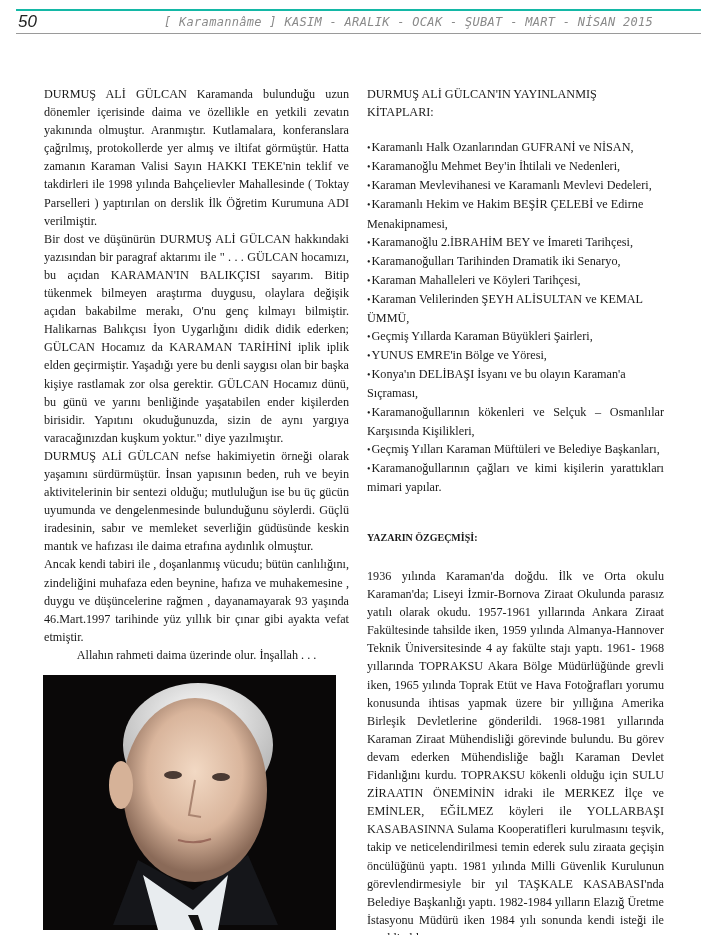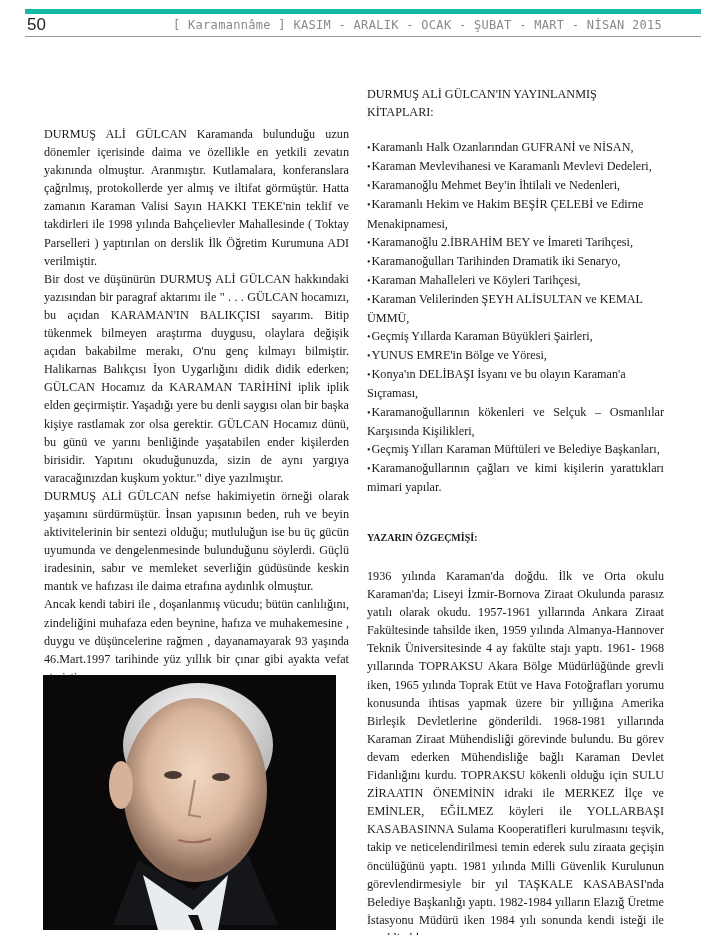--- a/index.html
+++ b/index.html
@@ -1,21 +1,21 @@
 <!DOCTYPE html>
 <html><head>
 <meta charset="utf-8">
 <style>
   html, body { margin: 0; padding: 0; background: #ffffff; }
   body { width: 711px; height: 935px; position: relative; overflow: hidden; font-family: "Liberation Serif", serif; color: #1a1a1a; }
-  .header { position: absolute; left: 25px; right: 10px; top: 9px; height: 22px; border-top: 5px solid #14b8a6; border-bottom: 1px solid #9a9a9a; }
+  .header { position: absolute; left: 16px; right: 10px; top: 9px; height: 22px; border-top: 2px solid #14b8a6; border-bottom: 1px solid #9a9a9a; font-style: italic; }
   .page-num { position: absolute; left: 2px; top: 1px; font-family: "Liberation Sans", sans-serif; font-size: 17px; color: #222; }
   .running { position: absolute; left: 120px; top: 4px; font-family: "DejaVu Sans Mono", monospace; font-size: 12px; color: #8a8a8a; letter-spacing: 0.3px; white-space: nowrap; margin-left: 28px; }
   .col { position: absolute; font-size: 12.2px; line-height: 18.1px; }
-  .col-left { left: 44px; top: 85px; width: 305px; text-align: justify; margin-top: 40px; }
+  .col-left { left: 44px; top: 85px; width: 305px; text-align: justify; }
   .col-right { left: 367px; top: 85px; width: 297px; }
   p { margin: 0; }
   .books-title { margin-bottom: 17px; }
   .book { margin: 0; }
   .bullet { font-size: 10px; margin-right: 1px; }
   .bio-title { position: absolute; left: 367px; top: 532px; font-size: 10px; font-weight: bold; }
   .bio { position: absolute; left: 367px; top: 567px; width: 297px; font-size: 12.2px; line-height: 18.1px; text-align: justify; }
   .photo { position: absolute; left: 43px; top: 675px; width: 293px; height: 255px; background: #0a0808; overflow: hidden; }
 </style>
 </head>
@@ -58,22 +58,22 @@
     <ellipse cx="178" cy="102" rx="9" ry="4" fill="#4a3a33"></ellipse>
     <path d="M152 105 L146 140 L158 142" stroke="#a98470" stroke-width="2" fill="none"></path>
     <path d="M135 165 Q152 170 168 164" stroke="#9a6a5c" stroke-width="2" fill="none"></path>
   </svg>
 </div>
 
 <div class="col col-right">
   <p class="books-title">DURMUŞ ALİ GÜLCAN'IN YAYINLANMIŞ KİTAPLARI:</p>
   <div>
     <p class="book"><span class="bullet">•</span><span>Karamanlı Halk  Ozanlarından GUFRANİ ve NİSAN,</span></p>
+    <p class="book"><span class="bullet">•</span><span>Karamanoğlu Mehmet Bey'in İhtilali ve Nedenleri,</span></p>
     <p class="book"><span class="bullet">•</span><span>Karaman Mevlevihanesi ve Karamanlı Mevlevi Dedeleri,</span></p>
-    <p class="book"><span class="bullet">•</span><span>Karamanoğlu Mehmet Bey'in İhtilali ve Nedenleri,</span></p>
     <p class="book"><span class="bullet">•</span><span>Karamanlı Hekim ve Hakim BEŞİR ÇELEBİ ve Edirne Menakipnamesi,</span></p>
     <p class="book"><span class="bullet">•</span><span>Karamanoğlu 2.İBRAHİM BEY ve İmareti Tarihçesi,</span></p>
     <p class="book"><span class="bullet">•</span><span>Karamanoğulları Tarihinden Dramatik iki Senaryo,</span></p>
     <p class="book"><span class="bullet">•</span><span>Karaman Mahalleleri ve Köyleri Tarihçesi,</span></p>
     <p class="book"><span class="bullet">•</span><span>Karaman Velilerinden ŞEYH ALİSULTAN ve KEMAL ÜMMÜ,</span></p>
     <p class="book"><span class="bullet">•</span><span>Geçmiş  Yıllarda Karaman Büyükleri Şairleri,</span></p>
     <p class="book"><span class="bullet">•</span><span>YUNUS EMRE'in Bölge ve Yöresi,</span></p>
     <p class="book"><span class="bullet">•</span><span>Konya'ın DELİBAŞI İsyanı ve bu olayın Karaman'a Sıçraması,</span></p>
     <p class="book" style="text-align:justify"><span class="bullet">•</span><span>Karamanoğullarının kökenleri ve Selçuk – Osmanlılar Karşısında Kişilikleri,</span></p>
     <p class="book"><span class="bullet">•</span><span>Geçmiş Yılları Karaman Müftüleri ve Belediye Başkanları,</span></p>

